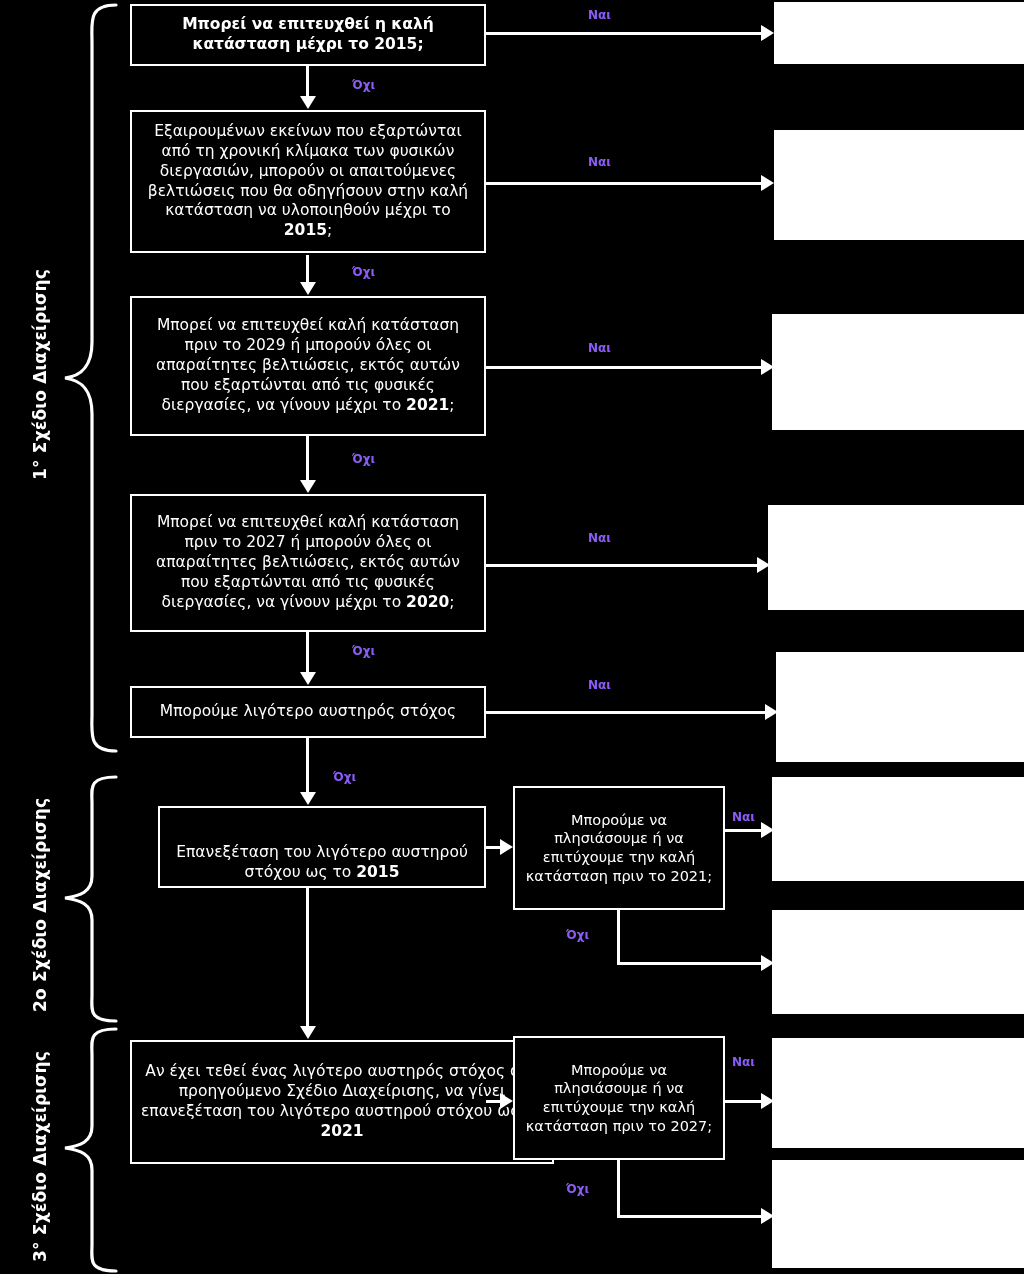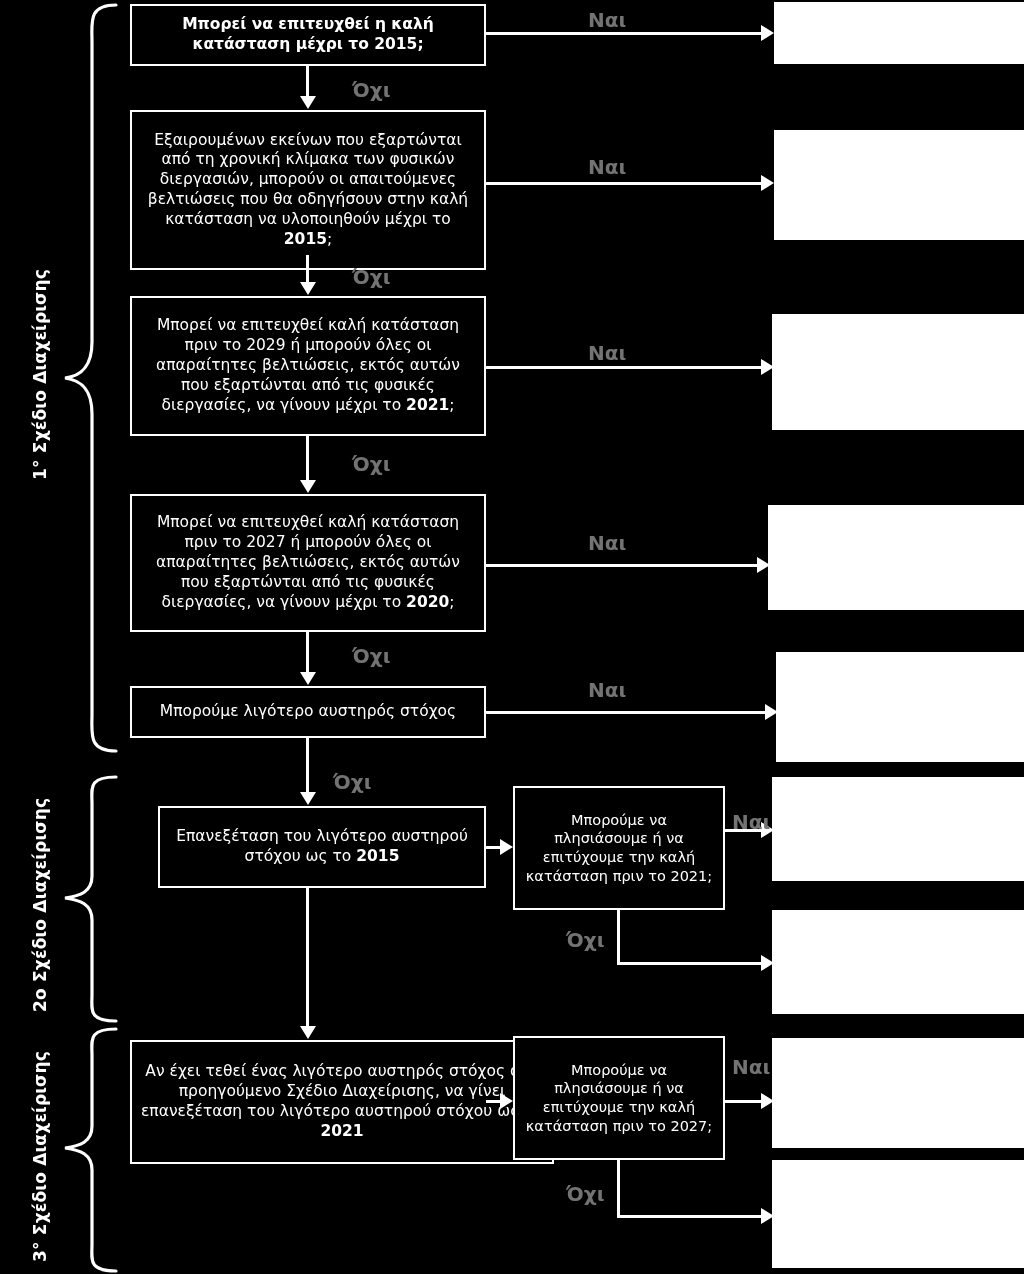--- a/index.html
+++ b/index.html
@@ -65,22 +65,22 @@
     position:absolute;
     width:0;height:0;
     border-left:8px solid transparent;
     border-right:8px solid transparent;
     border-top:13px solid #ffffff;
   }
   
   .elabel{
     position:absolute;
     font-weight:bold;
-    font-size:20px;
-    color:#737373;
+    font-size:12px;
+    color:#8b5cf6;
     white-space:nowrap;
   }
   
   .brace{position:absolute;}
   .brace svg{display:block;}
 </style>
 </head>
 <body>
 
 <div id="stage">
@@ -109,21 +109,21 @@
   <div class="vlabel" style="left:30px;top:480px;transform:rotate(-90deg);">1° Σχέδιο Διαχείρισης</div>
 
   <div class="vlabel" style="left:30px;top:1012px;transform:rotate(-90deg);">2ο Σχέδιο Διαχείρισης</div>
 
   <div class="vlabel" style="left:30px;top:1262px;transform:rotate(-90deg);">3° Σχέδιο Διαχείρισης</div>
 
   <div class="node n-main-bold" style="left:130px;top:4px;width:356px;height:62px;">
     <span class="txt">Μπορεί να επιτευχθεί η  καλή κατάσταση μέχρι το 2015;</span>
   </div>
 
-  <div class="node n-main" style="left:130px;top:110px;width:356px;height:160px;">
+  <div class="node n-main" style="left:130px;top:110px;width:356px;height:143px;">
     <span class="txt">
       <span>Εξαιρουμένων εκείνων που εξαρτώνται από τη χρονική κλίμακα των φυσικών διεργασιών, μπορούν οι απαιτούμενες βελτιώσεις που θα οδηγήσουν στην καλή κατάσταση να υλοποιηθούν μέχρι το </span><b>2015</b><span>;</span>
     </span>
   </div>
 
   <div class="node n-main" style="left:130px;top:296px;width:356px;height:140px;">
     <span class="txt">
       <span>Μπορεί να επιτευχθεί καλή κατάσταση πριν το 2029 ή μπορούν όλες οι απαραίτητες βελτιώσεις, εκτός αυτών που εξαρτώνται από τις φυσικές διεργασίες,  να γίνουν μέχρι το </span><b>2021</b><span>;</span>
     </span>
   </div>
@@ -131,21 +131,21 @@
   <div class="node n-main" style="left:130px;top:494px;width:356px;height:138px;">
     <span class="txt">
       <span>Μπορεί να επιτευχθεί καλή κατάσταση πριν το 2027 ή μπορούν όλες οι απαραίτητες βελτιώσεις, εκτός αυτών που εξαρτώνται από τις φυσικές διεργασίες,  να γίνουν μέχρι το </span><b>2020</b><span>;</span>
     </span>
   </div>
 
   <div class="node n-main" style="left:130px;top:686px;width:356px;height:52px;">
     <span class="txt">Μπορούμε λιγότερο αυστηρός στόχος</span>
   </div>
 
-  <div class="node n-main" style="left:158px;top:806px;width:328px;height:82px;">
+  <div class="node n-main" style="left:158px;top:806px;width:328px;height:82px;align-items:flex-end;">
     <span class="txt">
       <span>Επανεξέταση του λιγότερο αυστηρού στόχου ως το </span><b>2015</b>
     </span>
   </div>
 
   <div class="node n-small" style="left:513px;top:786px;width:212px;height:124px;">
     <span class="txt">Μπορούμε να πλησιάσουμε ή να επιτύχουμε την καλή κατάσταση πριν το 2021;</span>
   </div>
 
   <div class="node n-main" style="left:130px;top:1040px;width:424px;height:124px;">

